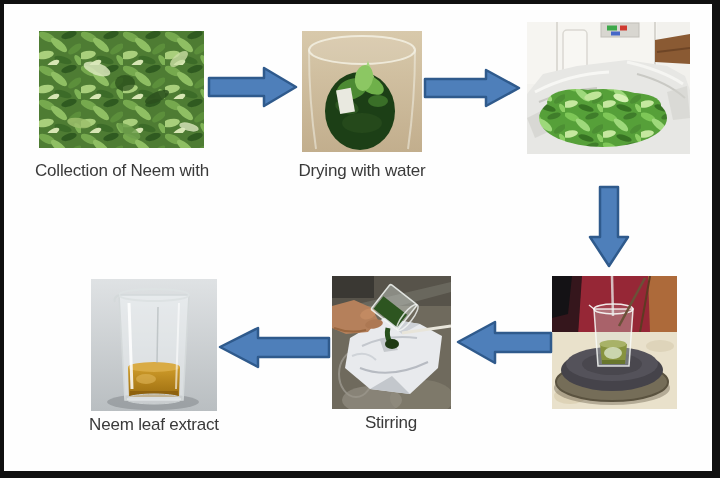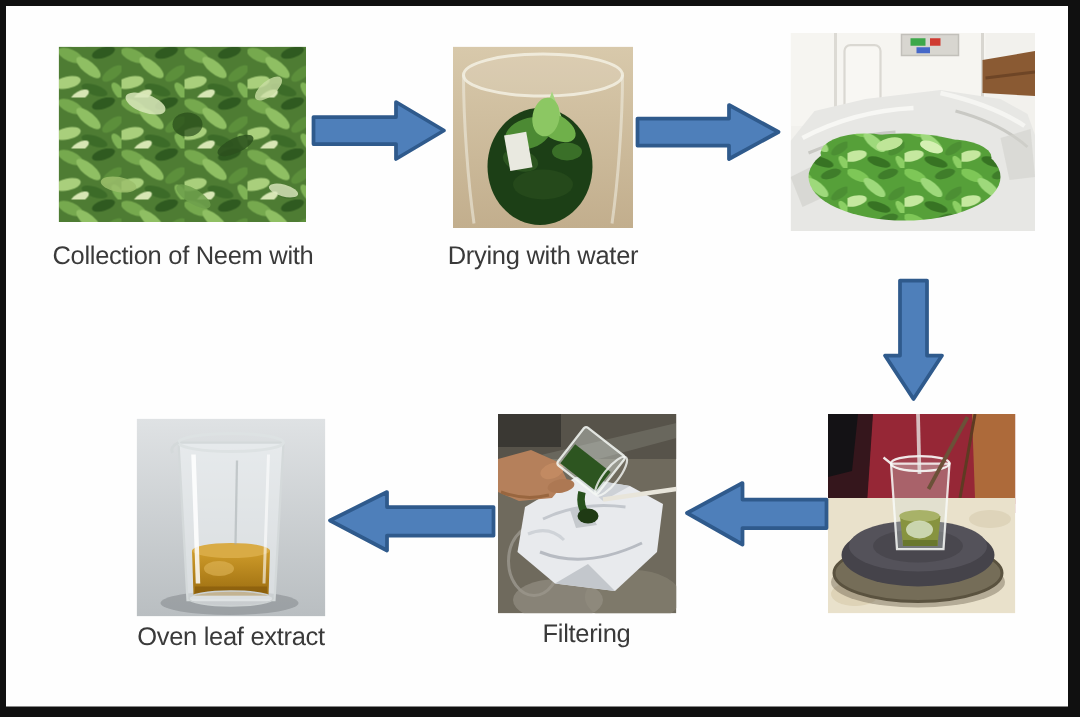--- a/index.html
+++ b/index.html
@@ -227,22 +227,22 @@
         <path d="M28,16 q-6,3 -4,7" fill="none" stroke="#d4d9da" stroke-width="2"></path>
         <path d="M38,24 L41,110" stroke="rgba(255,255,255,0.85)" stroke-width="3" fill="none"></path>
         <path d="M88,24 L85,110" stroke="rgba(255,255,255,0.6)" stroke-width="2" fill="none"></path>
         <line x1="67" y1="28" x2="66" y2="84" stroke="rgba(160,168,170,0.5)" stroke-width="1.5"></line>
       </g>
     </svg>
   </div>
 
   <div class="caption" style="left:18px;top:156px;">Collection of Neem with</div>
   <div class="caption" style="left:258px;top:156px;">Drying with water</div>
-  <div class="caption" style="left:287px;top:408px;">Filtering</div>
-  <div class="caption" style="left:50px;top:410px;">Oven leaf extract</div>
+  <div class="caption" style="left:287px;top:408px;">Stirring</div>
+  <div class="caption" style="left:50px;top:410px;">Neem leaf extract</div>
 
   <div class="arrow" style="left:204px;top:62px;width:90px;height:42px;">
     <svg viewBox="0 0 90 42" preserveAspectRatio="none">
         <polygon points="1,12 56,12 56,2 88,21 56,40 56,30 1,30"></polygon>
       </svg>
   </div>
   <div class="arrow" style="left:420px;top:64px;width:97px;height:40px;">
     <svg viewBox="0 0 97 40" preserveAspectRatio="none">
         <polygon points="1,11 62,11 62,2 95,20 62,38 62,29 1,29"></polygon>
       </svg>

